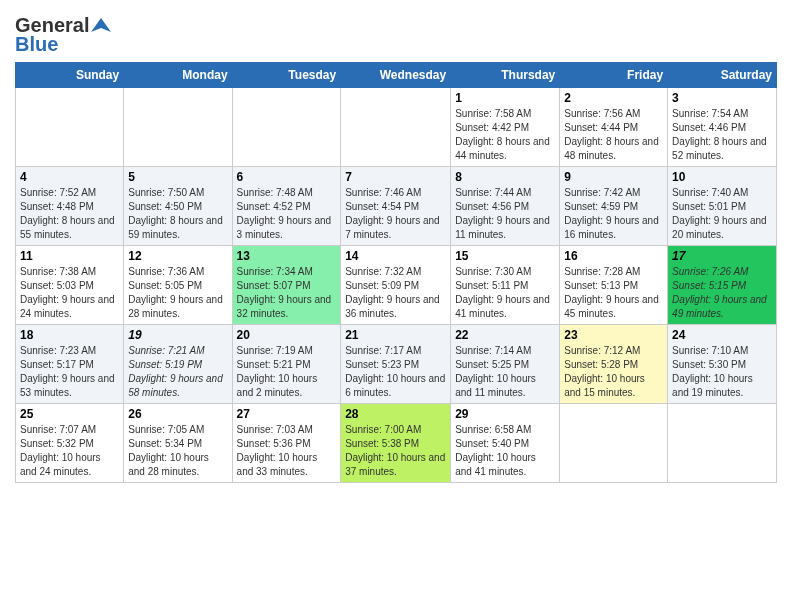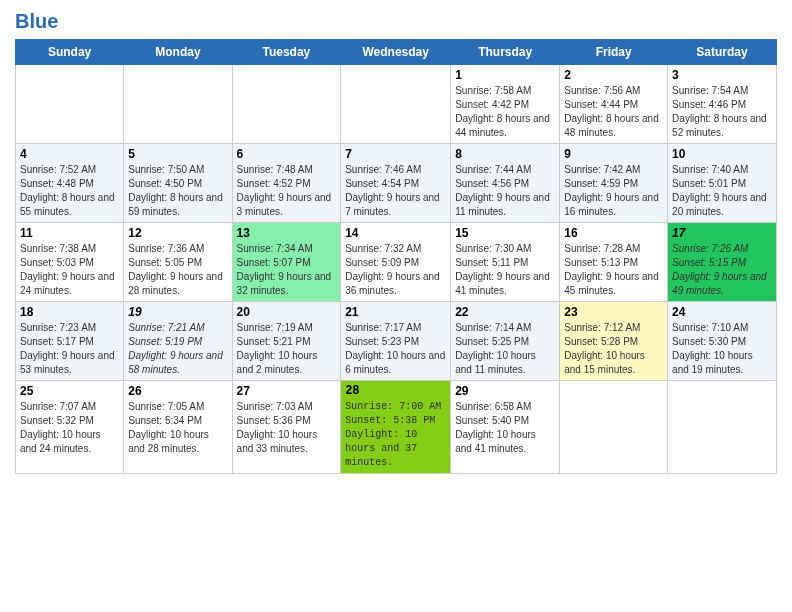--- a/index.html
+++ b/index.html
@@ -41,21 +41,21 @@
     }
     .calendar-table {
       width: 100%;
       border-collapse: collapse;
       font-size: 11px;
     }
     .calendar-table th {
       background-color: #2a6db5;
       color: #fff;
       padding: 5px 4px;
-      text-align: center;
+      text-align: right;
       font-size: 12px;
       font-weight: bold;
       border: 1px solid #2a6db5;
     }
     .calendar-table td {
       border: 1px solid #ccc;
       vertical-align: top;
       padding: 3px 4px;
       width: 113px;
       min-height: 75px;
@@ -83,20 +83,26 @@
     }
     .row-odd td {
       background: #fff;
     }
   </style>
 </head>
 <body>
 
 <div class="header-area">
   <div class="logo">
+    <div class="logo-row">
+      <span style="font-size:20px;font-weight:bold;color:#333;">General</span>
+      <svg width="20" height="20" viewBox="0 0 20 20" style="margin-left:2px;">
+        <polygon points="10,2 20,16 10,12 0,16" fill="#2a6db5"></polygon>
+      </svg>
+    </div>
     <span style="font-size:20px;font-weight:bold;color:#2a6db5;margin-top:-4px;">Blue</span>
   </div>
   <div class="title-area">
     <div class="month-year"></div>
     <div class="location"></div>
   </div>
 </div>
 
 <table class="calendar-table">
   <thead>
@@ -225,21 +231,21 @@
           <div class="day-info">Sunrise: 7:07 AM<br>Sunset: 5:32 PM<br>Daylight: 10 hours and 24 minutes.</div>
         </td>
         <td style="background: rgb(255, 255, 255);">
           <span class="day-number">26</span>
           <div class="day-info">Sunrise: 7:05 AM<br>Sunset: 5:34 PM<br>Daylight: 10 hours and 28 minutes.</div>
         </td>
         <td style="background: rgb(255, 255, 255);">
           <span class="day-number">27</span>
           <div class="day-info">Sunrise: 7:03 AM<br>Sunset: 5:36 PM<br>Daylight: 10 hours and 33 minutes.</div>
         </td>
-        <td style="background: #84cc16; font-family: Liberation Mono, monospace;">
+        <td style="background: #bef264;">
           <span class="day-number">28</span>
           <div class="day-info">Sunrise: 7:00 AM<br>Sunset: 5:38 PM<br>Daylight: 10 hours and 37 minutes.</div>
         </td>
         <td style="background: rgb(255, 255, 255);">
           <span class="day-number">29</span>
           <div class="day-info">Sunrise: 6:58 AM<br>Sunset: 5:40 PM<br>Daylight: 10 hours and 41 minutes.</div>
         </td>
         <td class="empty-cell" style="background: rgb(255, 255, 255);"></td>
         <td class="empty-cell" style="background: rgb(255, 255, 255);"></td>
       </tr>

